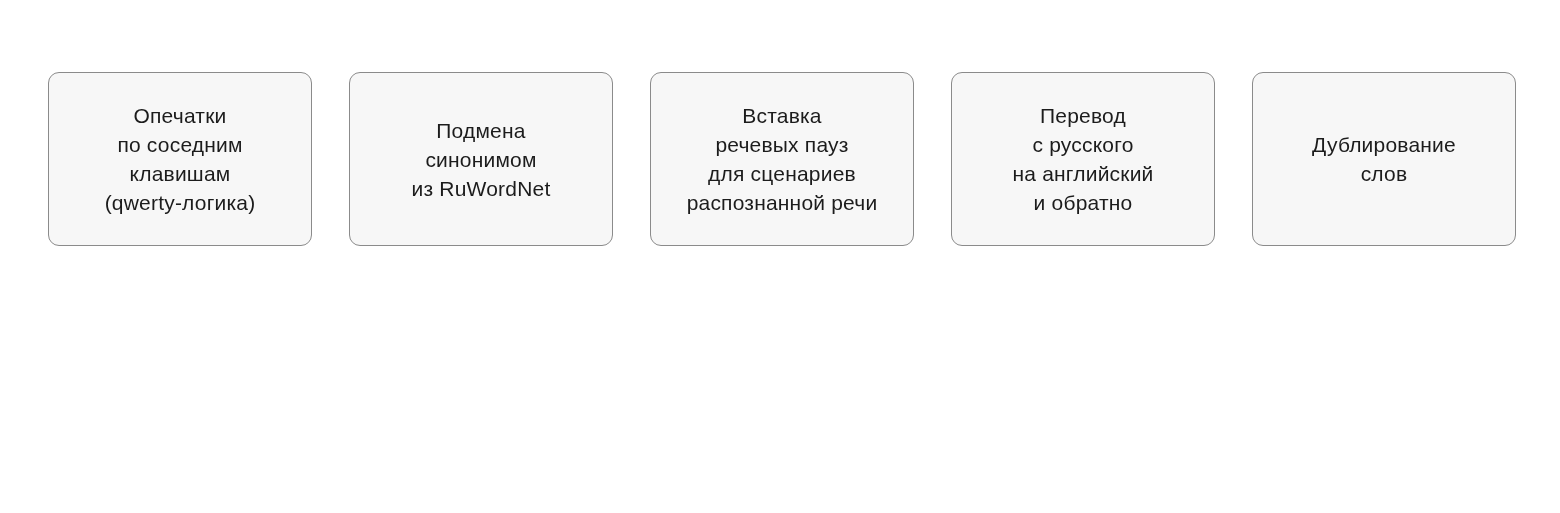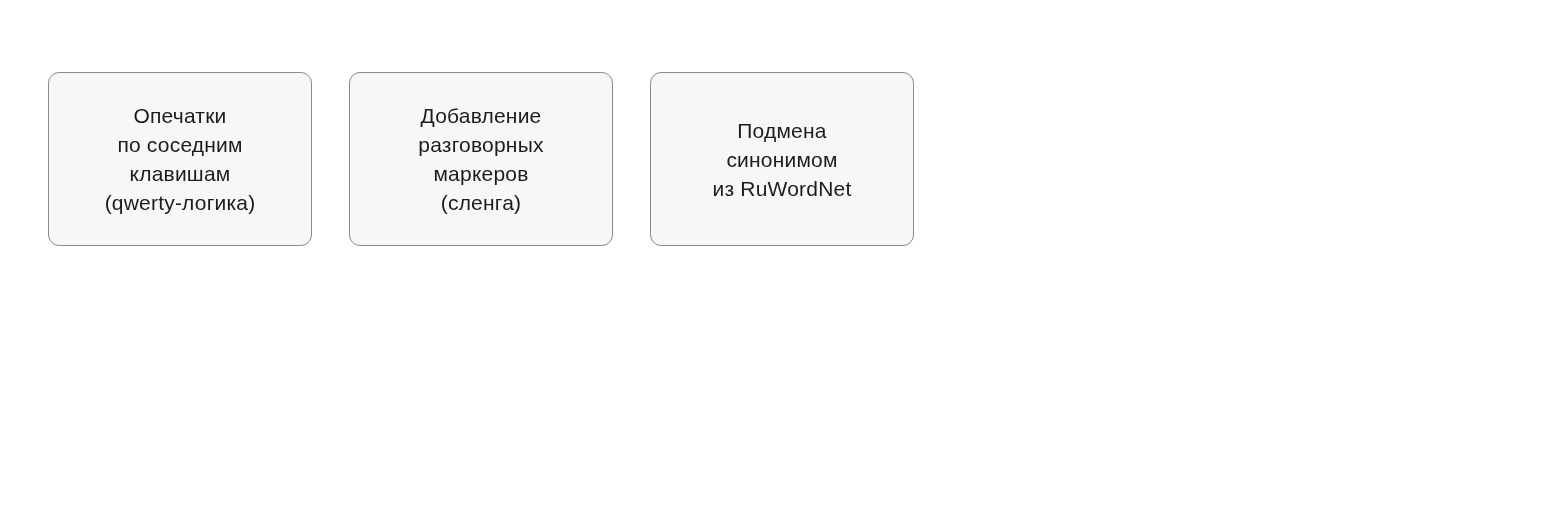--- a/index.html
+++ b/index.html
@@ -46,32 +46,42 @@
 <div class="grid">
 
   <div class="card">
     <span class="card-label">Опечатки
 по соседним
 клавишам
 (qwerty-логика)</span>
   </div>
 
 
-  <div class="card">
-    <span class="card-label">Добавление
-разговорных
-маркеров
-(сленга)</span>
-  </div>
 
 
   <div class="card">
     <span class="card-label">Подмена
 синонимом
 из RuWordNet</span>
   </div>
 
+  <div class="card">
+    <span class="card-label">Вставка
+речевых пауз
+для сценариев
+распознанной речи</span>
+  </div>
 
 
+  <div class="card">
+    <span class="card-label">Перевод
+с русского
+на английский
+и обратно</span>
+  </div>
 
+  <div class="card">
+    <span class="card-label">Дублирование
+слов</span>
+  </div>
 
 
 </div>
 
 </body></html>

